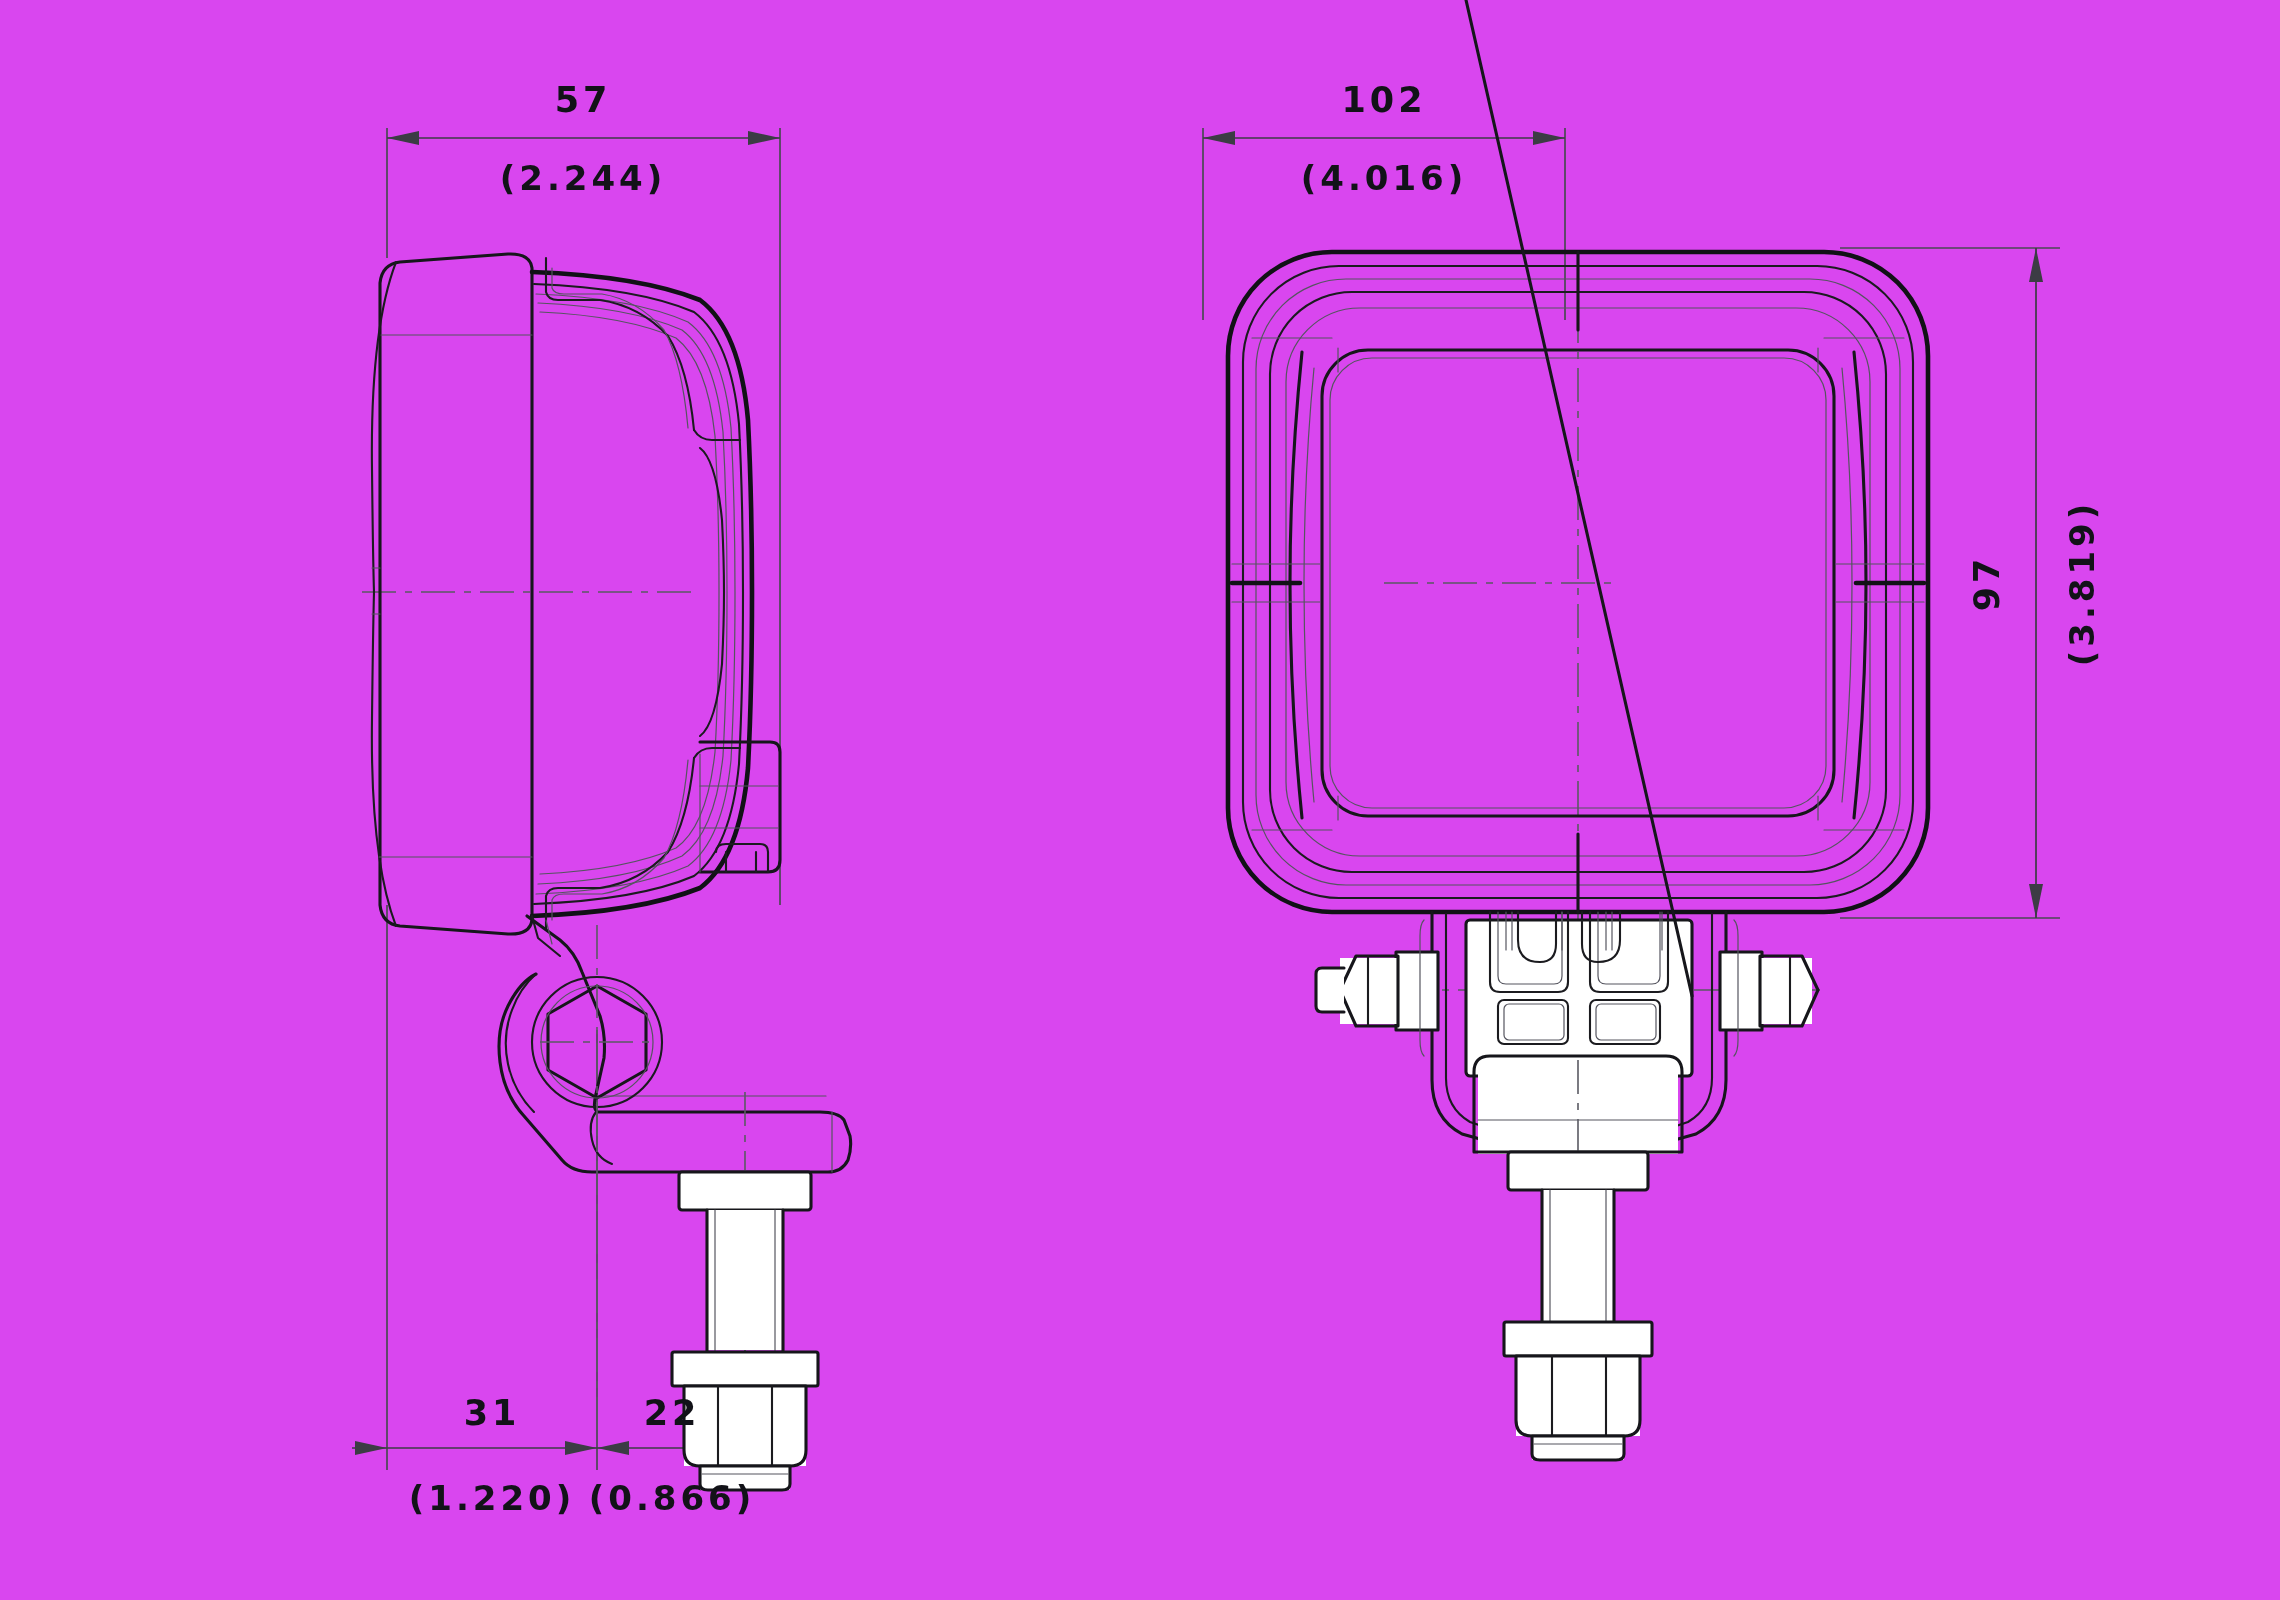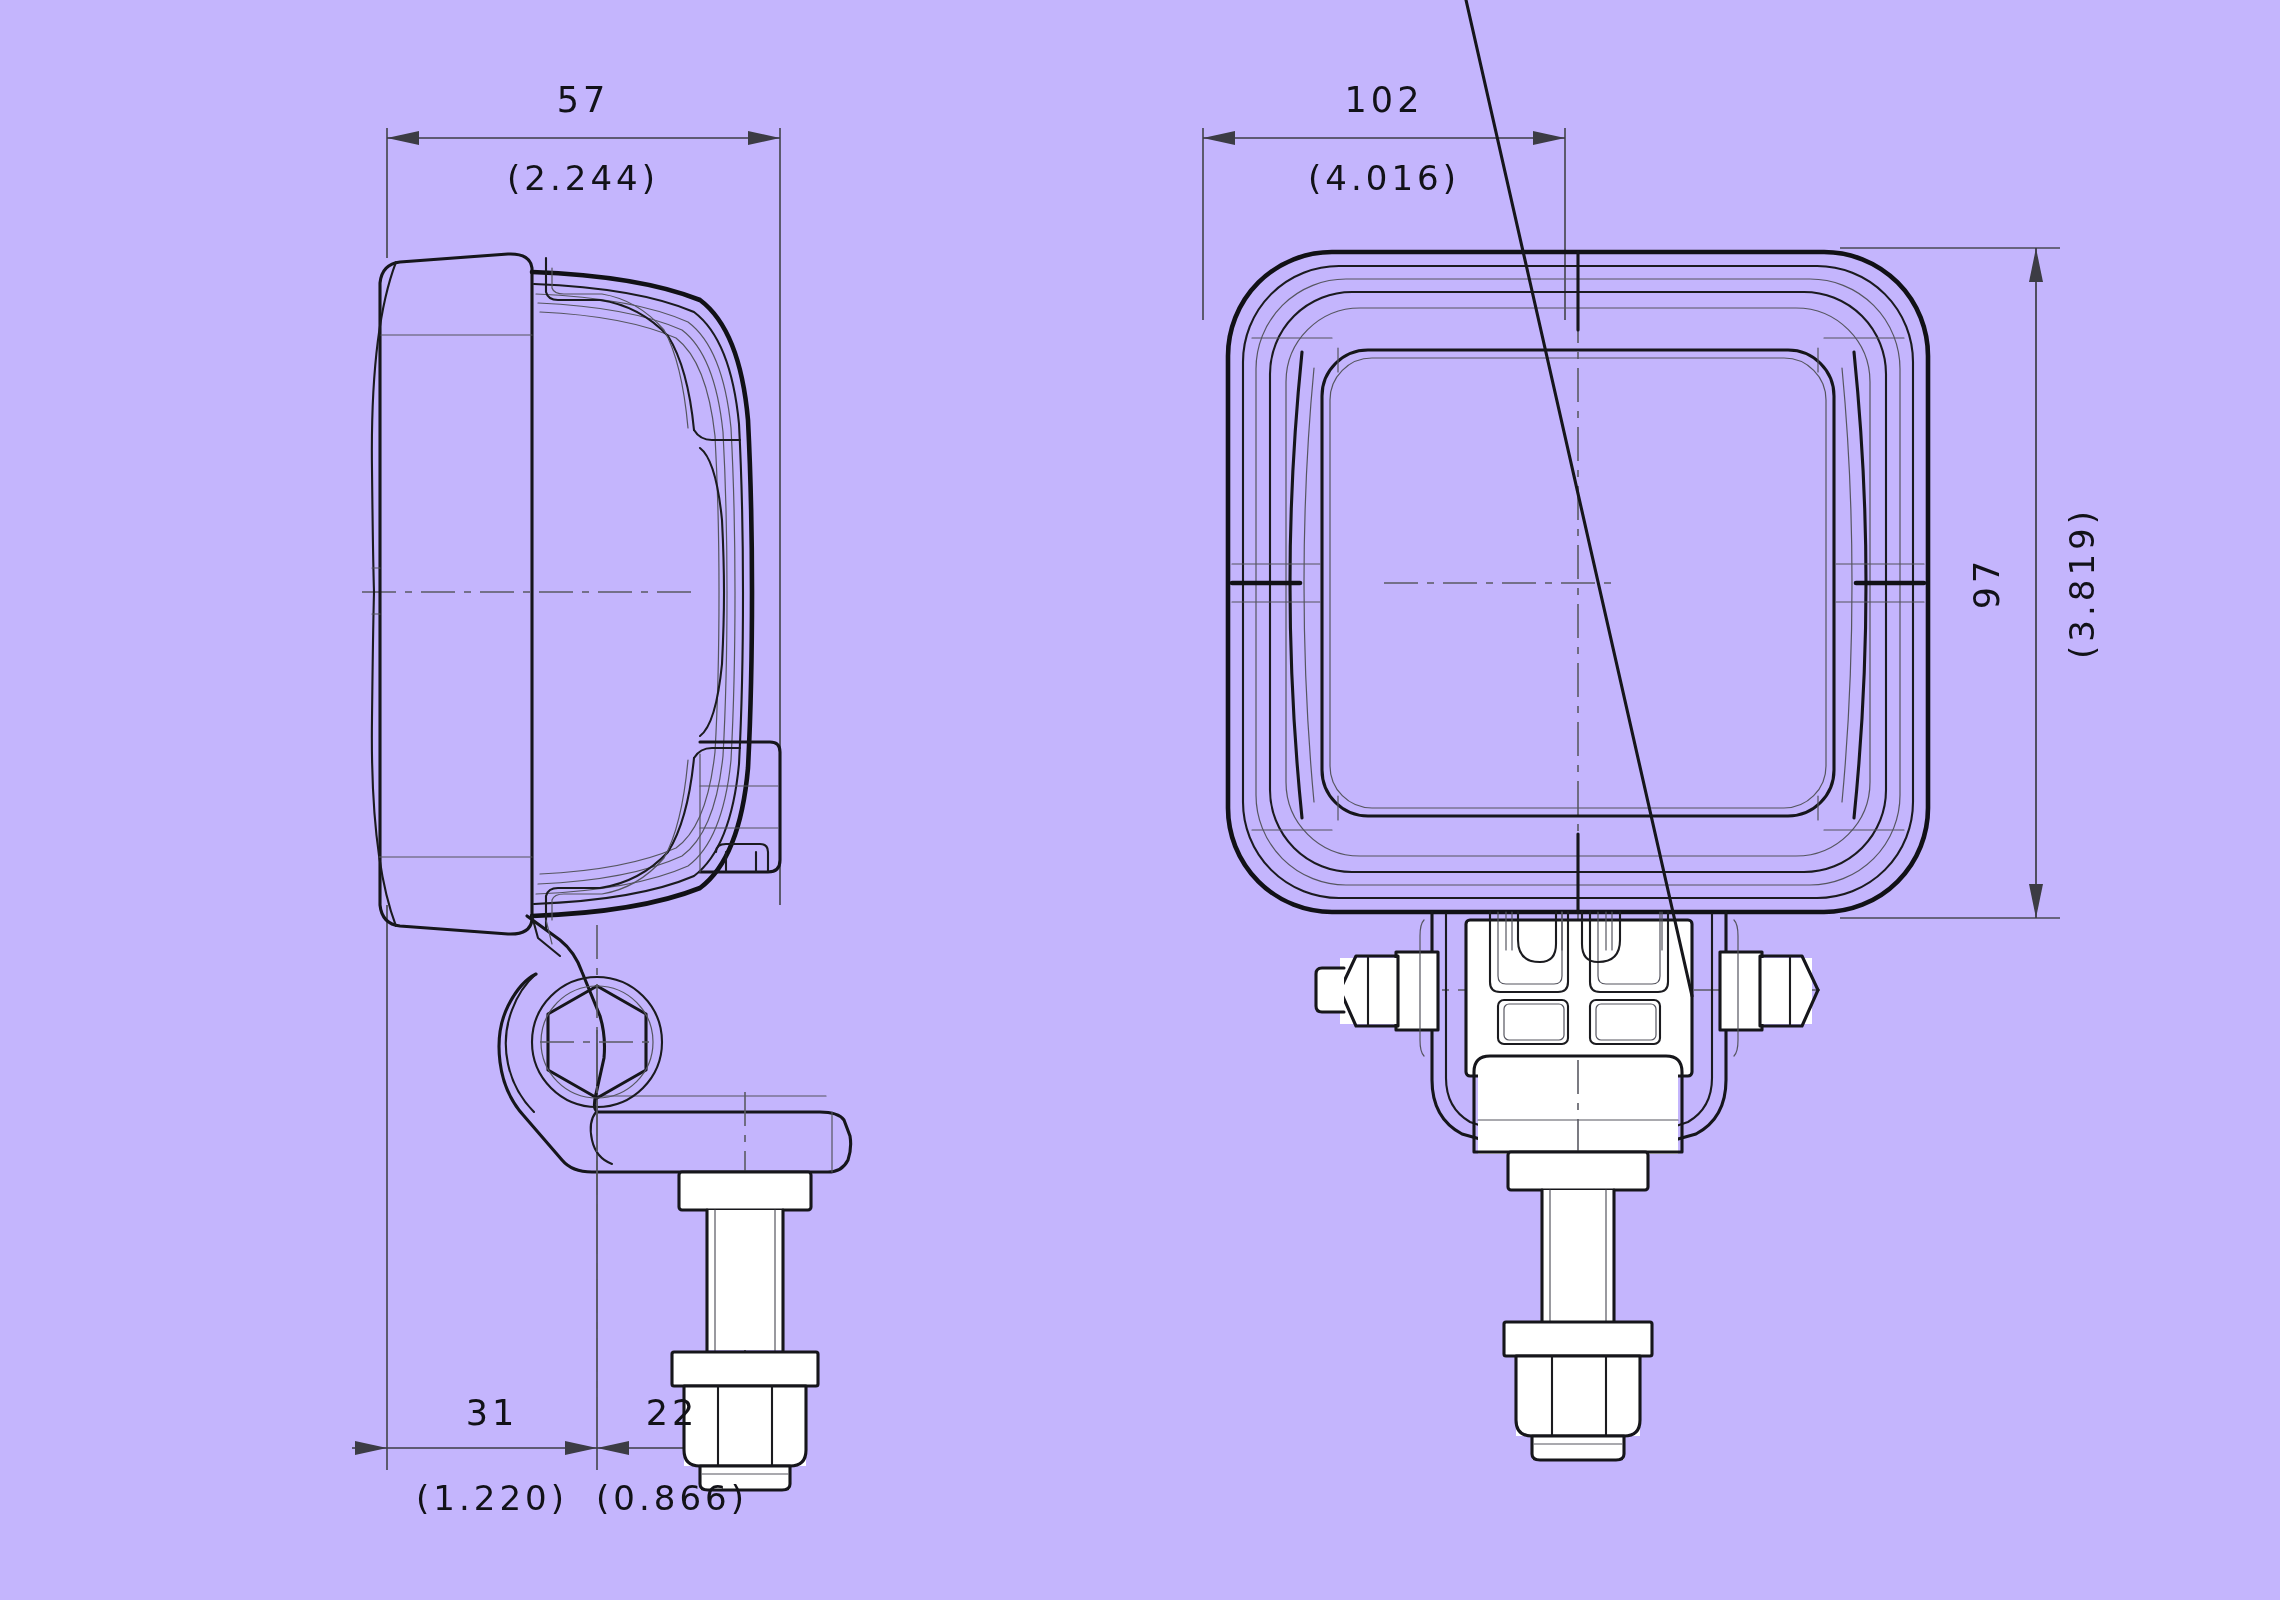--- a/index.html
+++ b/index.html
@@ -11,21 +11,22 @@
   body {
     width: 2280px;
     height: 1600px;
     overflow: hidden;
     font-family: "DejaVu Sans", "Liberation Sans", sans-serif;
   }
   #drawing-root {
     position: relative;
     width: 2280px;
     height: 1600px;
-    background: #c4b5fd;
+    background: #d946ef;
+    font-weight: bold;
   }
   svg#cad {
     position: absolute;
     top: 0; left: 0;
     width: 2280px;
     height: 1600px;
     display: block;
   }
   .ln      { fill: none; stroke: #1b1b1f; stroke-width: 2.1; stroke-linecap: round; stroke-linejoin: round; }
   .ln-thick{ fill: none; stroke: #111116; stroke-width: 4.6; stroke-linecap: round; stroke-linejoin: round; }

